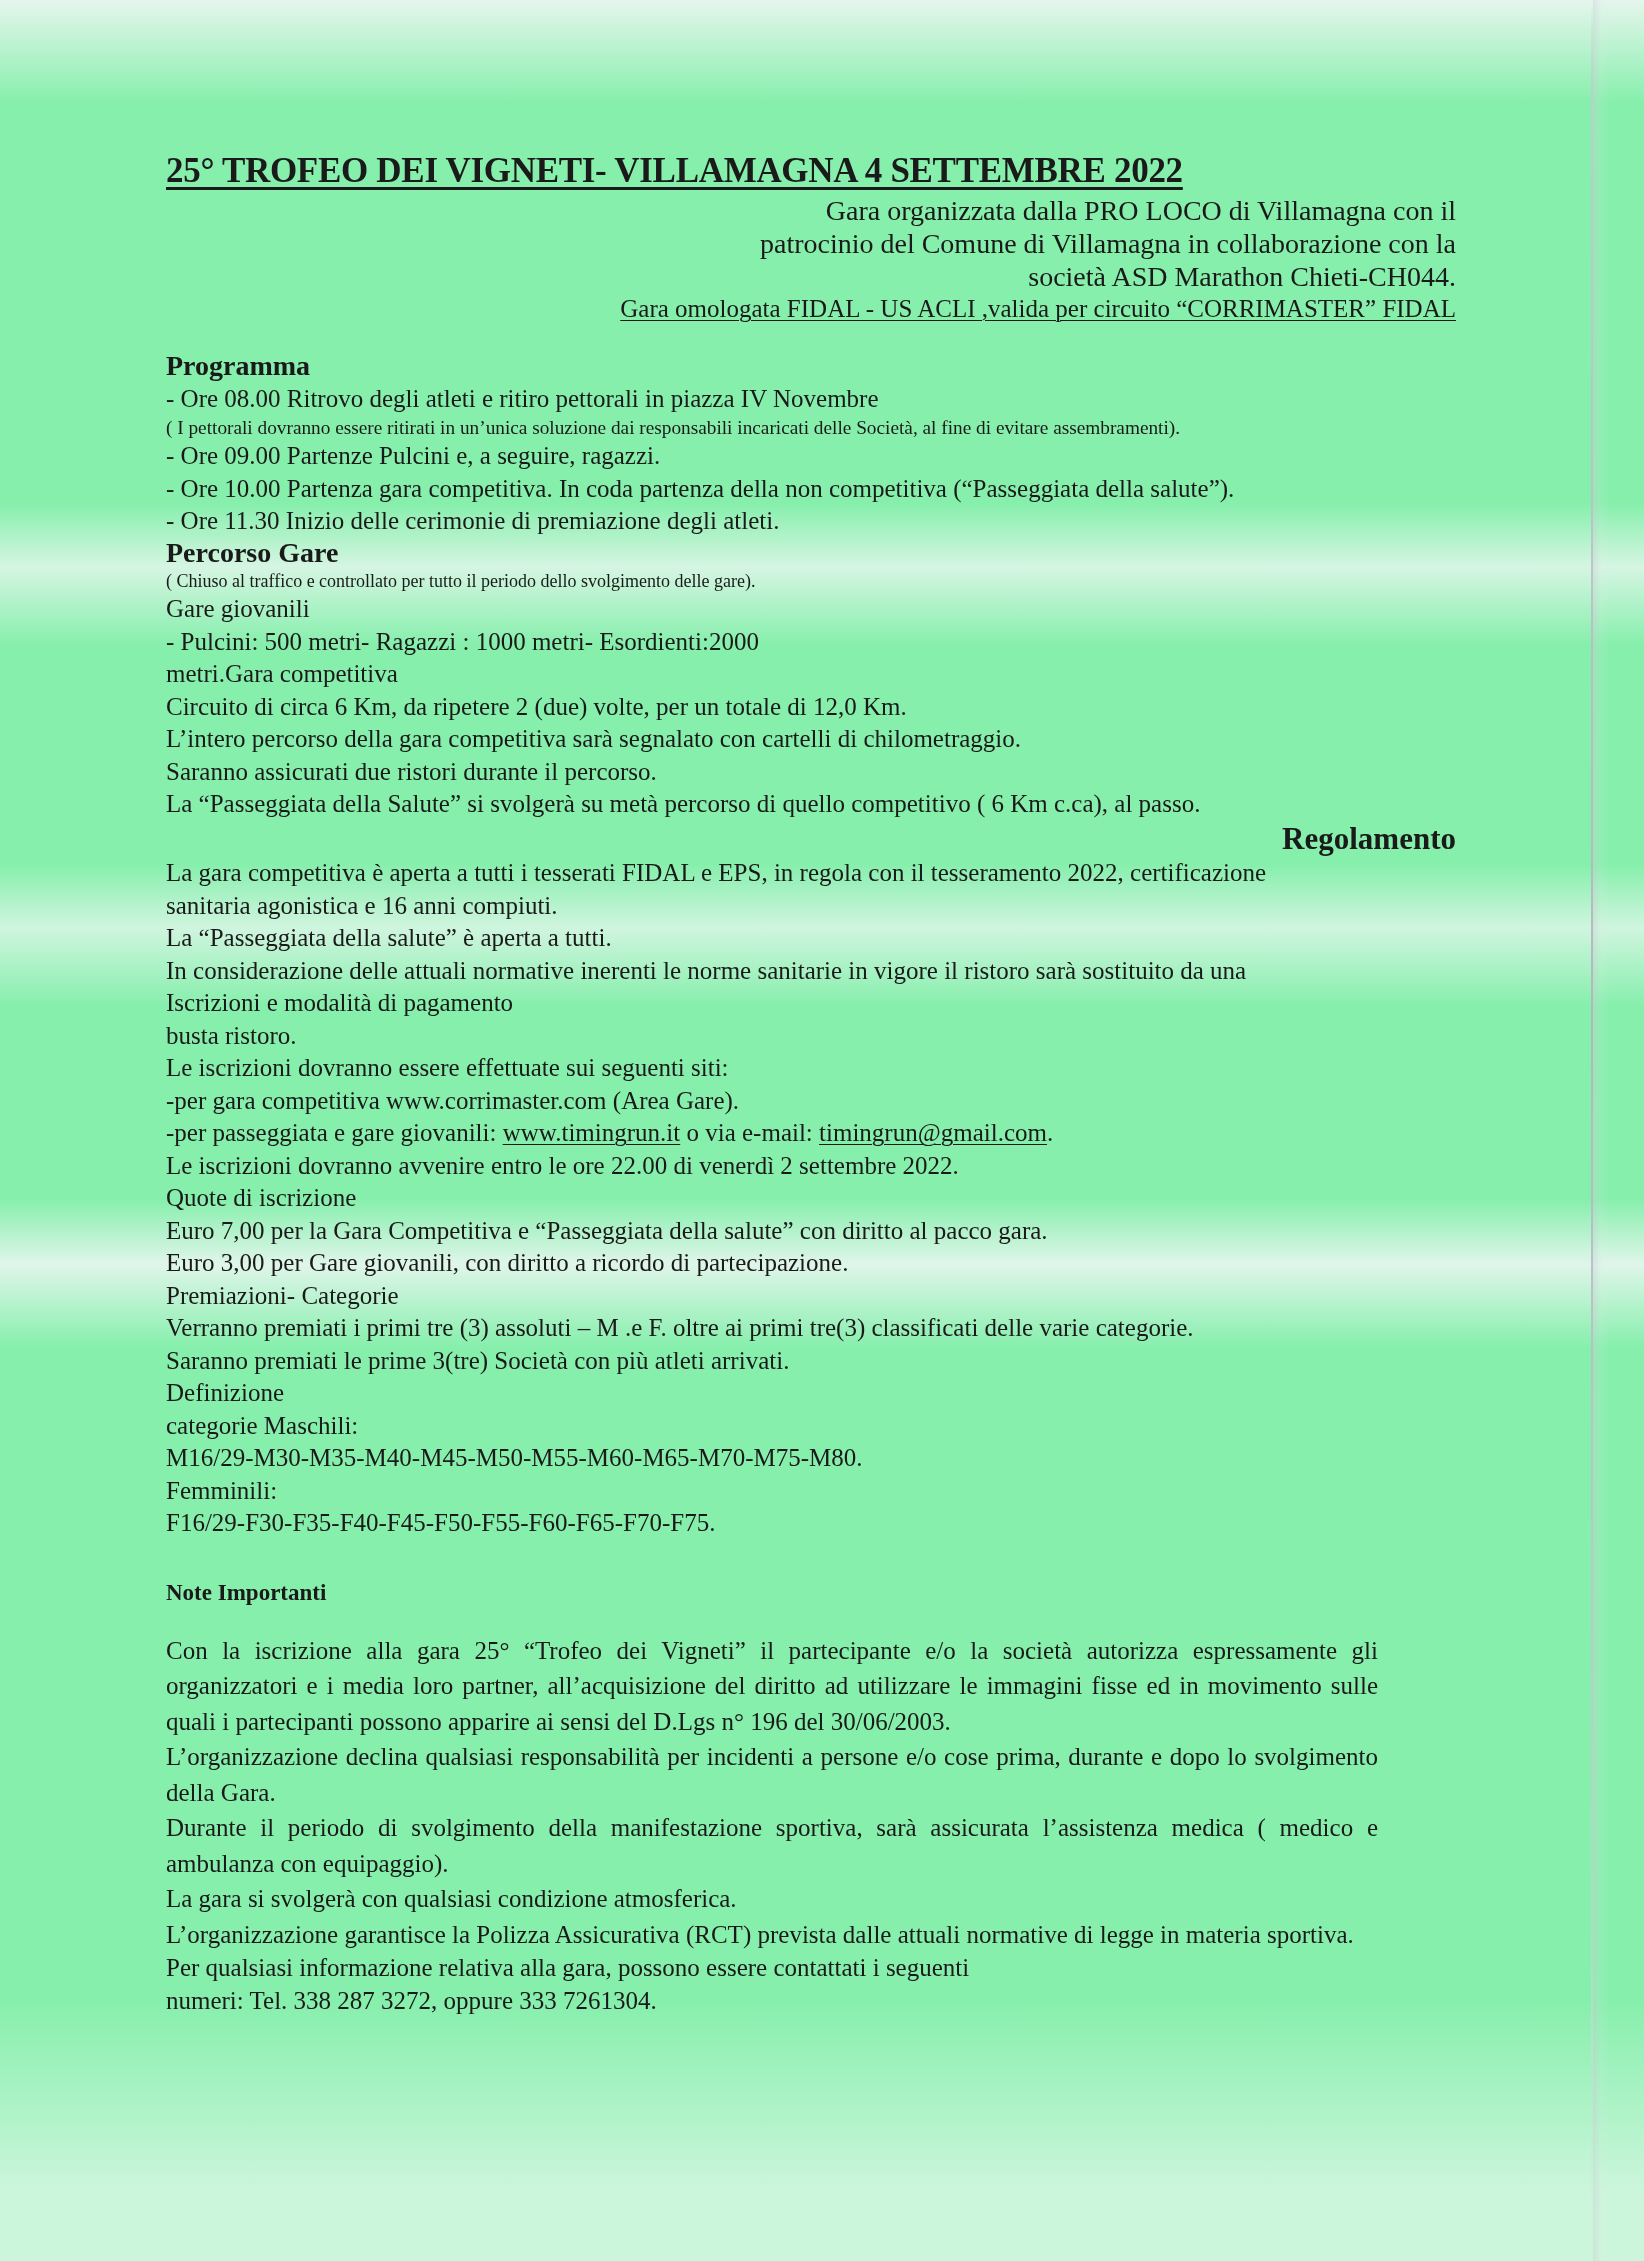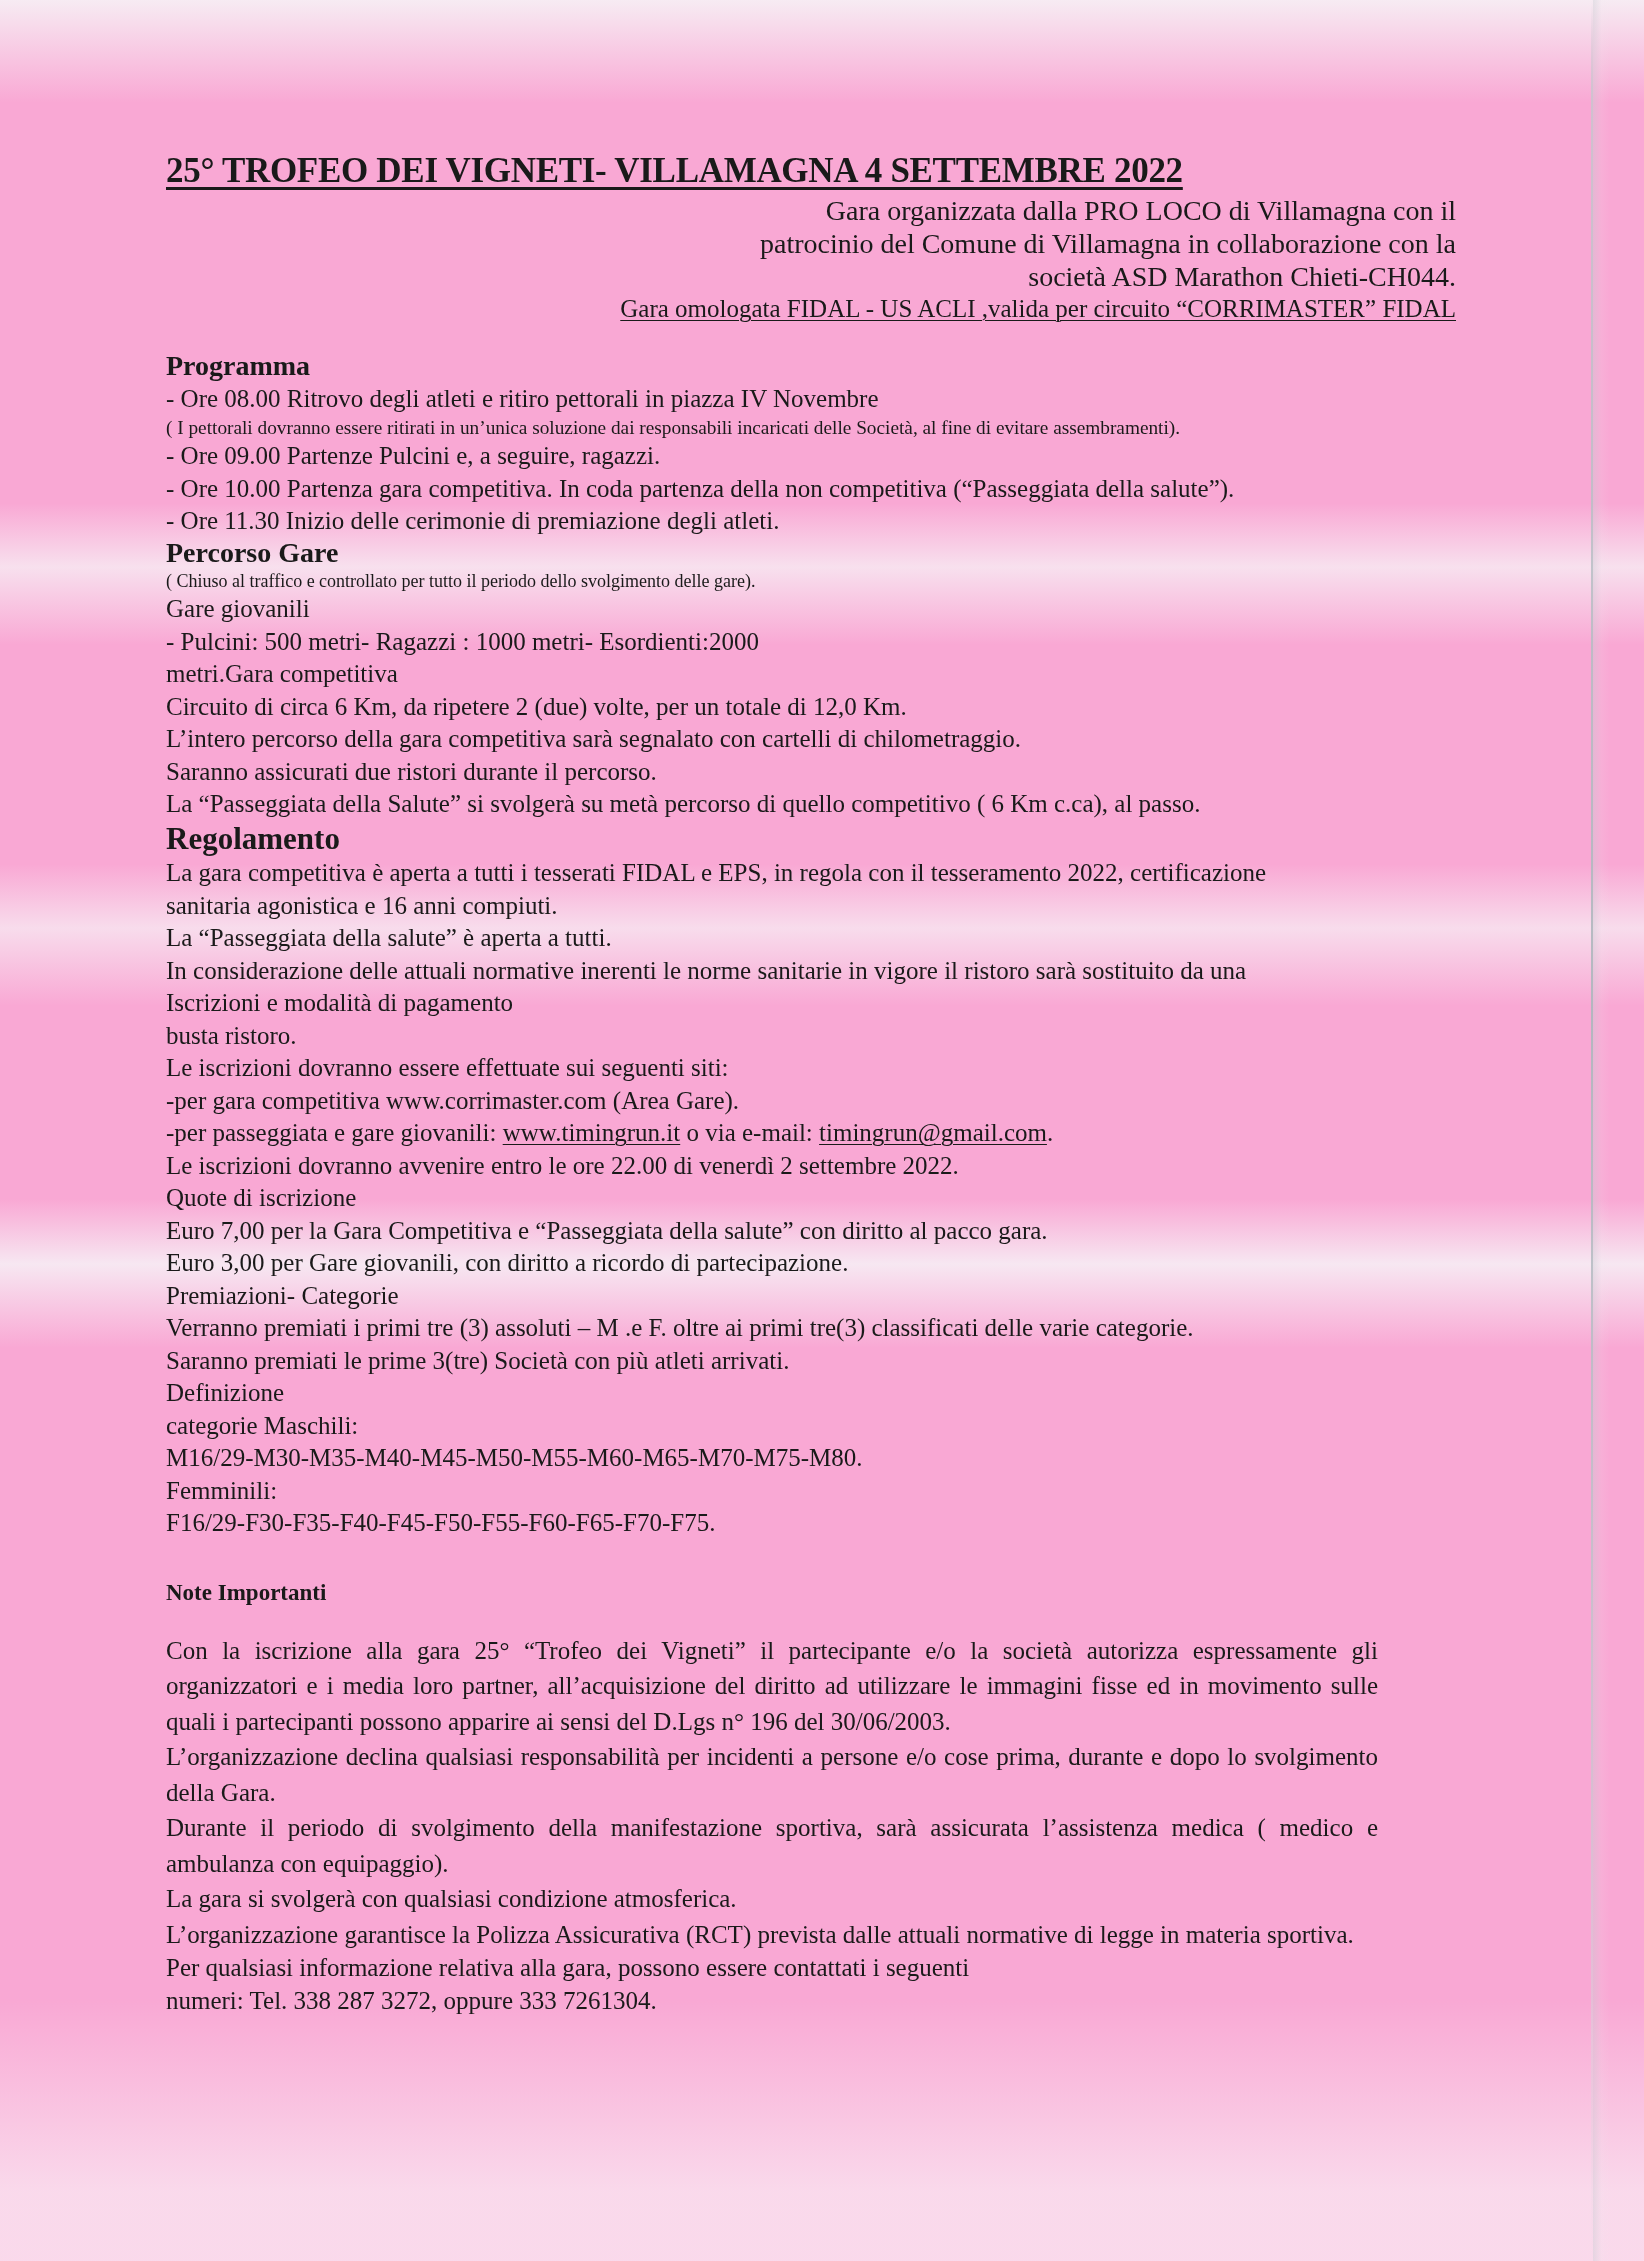--- a/index.html
+++ b/index.html
@@ -9,21 +9,21 @@
     background: #ffffff;
   }
   body {
     font-family: "Liberation Serif", "DejaVu Serif", serif;
     color: #1a1a1a;
   }
   .page {
     position: relative;
     width: 1644px;
     height: 2261px;
-    background: #f9a8d4;
+    background: #86efac;
     overflow: hidden;
   }
   
   .scan-bands {
     position: absolute;
     inset: 0;
     pointer-events: none;
     background:
       linear-gradient(to bottom,
         rgba(246,247,248,0.85) 0px,
@@ -109,20 +109,21 @@
     font-size: 28px;
     font-weight: bold;
     margin: 0 0 1.3px 0;
     line-height: 1.1;
   }
   h2.sec-bold {
     font-size: 31px;
     font-weight: bold;
     margin: 1.3px 0 1.3px 0;
     line-height: 1.1;
+    text-align: right;
   }
   h3.sub-bold {
     font-size: 23px;
     font-weight: bold;
     margin: 0 0 0 0;
     line-height: 1.2;
   }
   p.line {
     font-size: 25px;
     line-height: 1.30;

